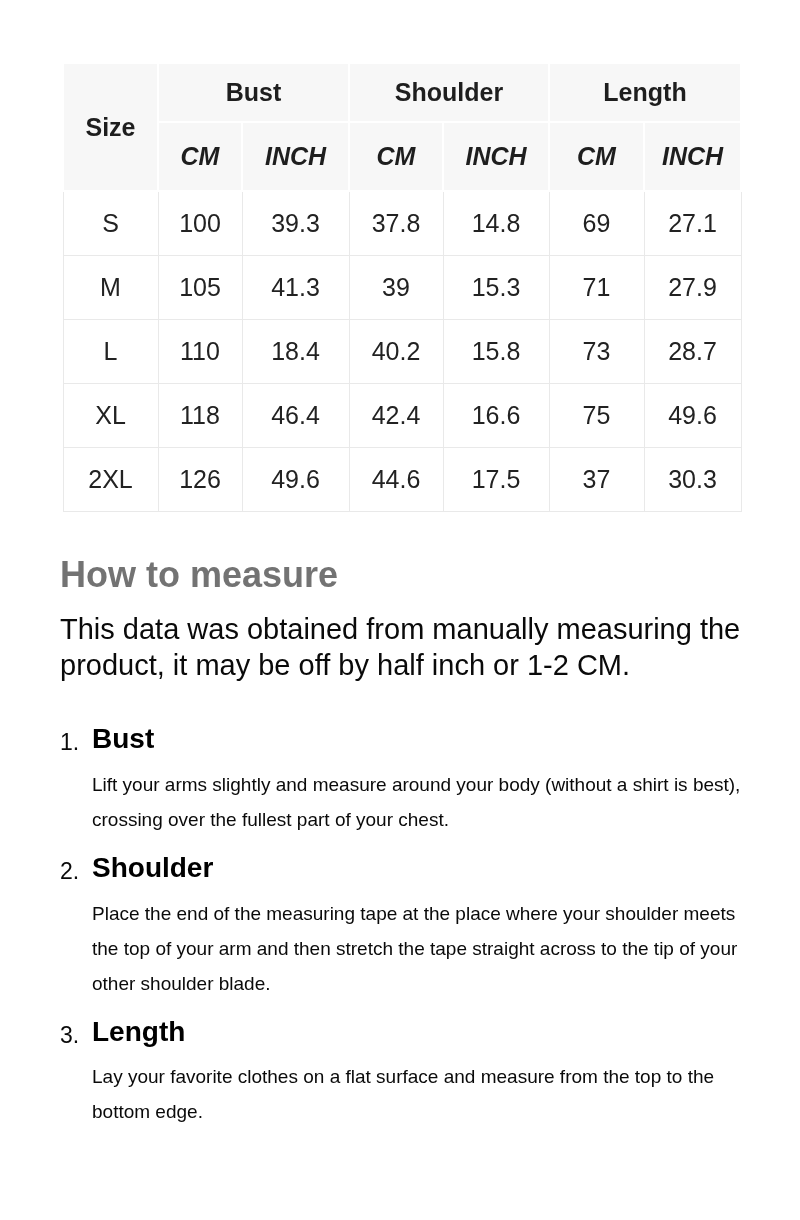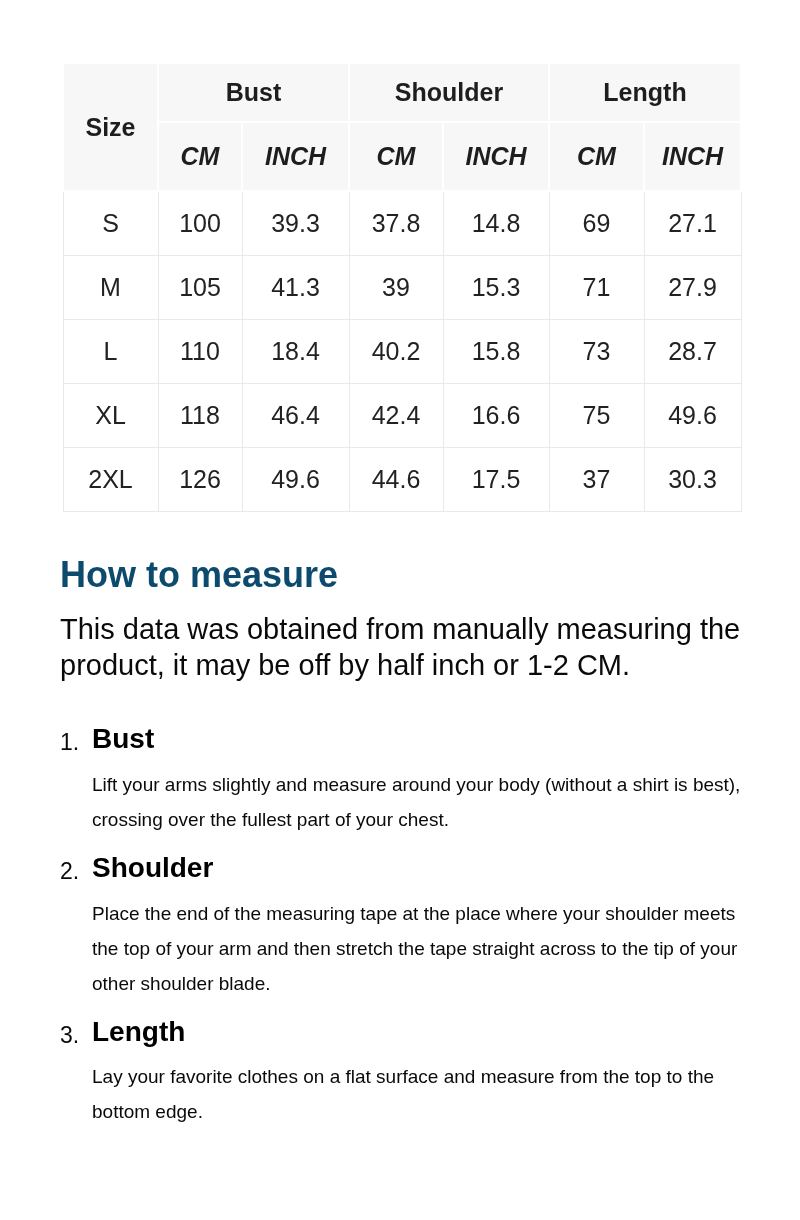--- a/index.html
+++ b/index.html
@@ -46,21 +46,21 @@
     padding: 0;
     background: #ffffff;
   }
   tr.group-row th { height: 57px; }
   tr.unit-row th { height: 67px; font-style: italic; }
 
   
   h2.howto-title {
     font-size: 36px;
     font-weight: bold;
-    color: #0c4a6e;
+    color: #737373;
     margin: 42px 0 16px 0;
     line-height: 1.15;
   }
   p.howto-intro {
     font-size: 29px;
     line-height: 36px;
     color: #0a0a0a;
     margin: 0 0 39px 0;
   }
   .steps { margin: 0; }

